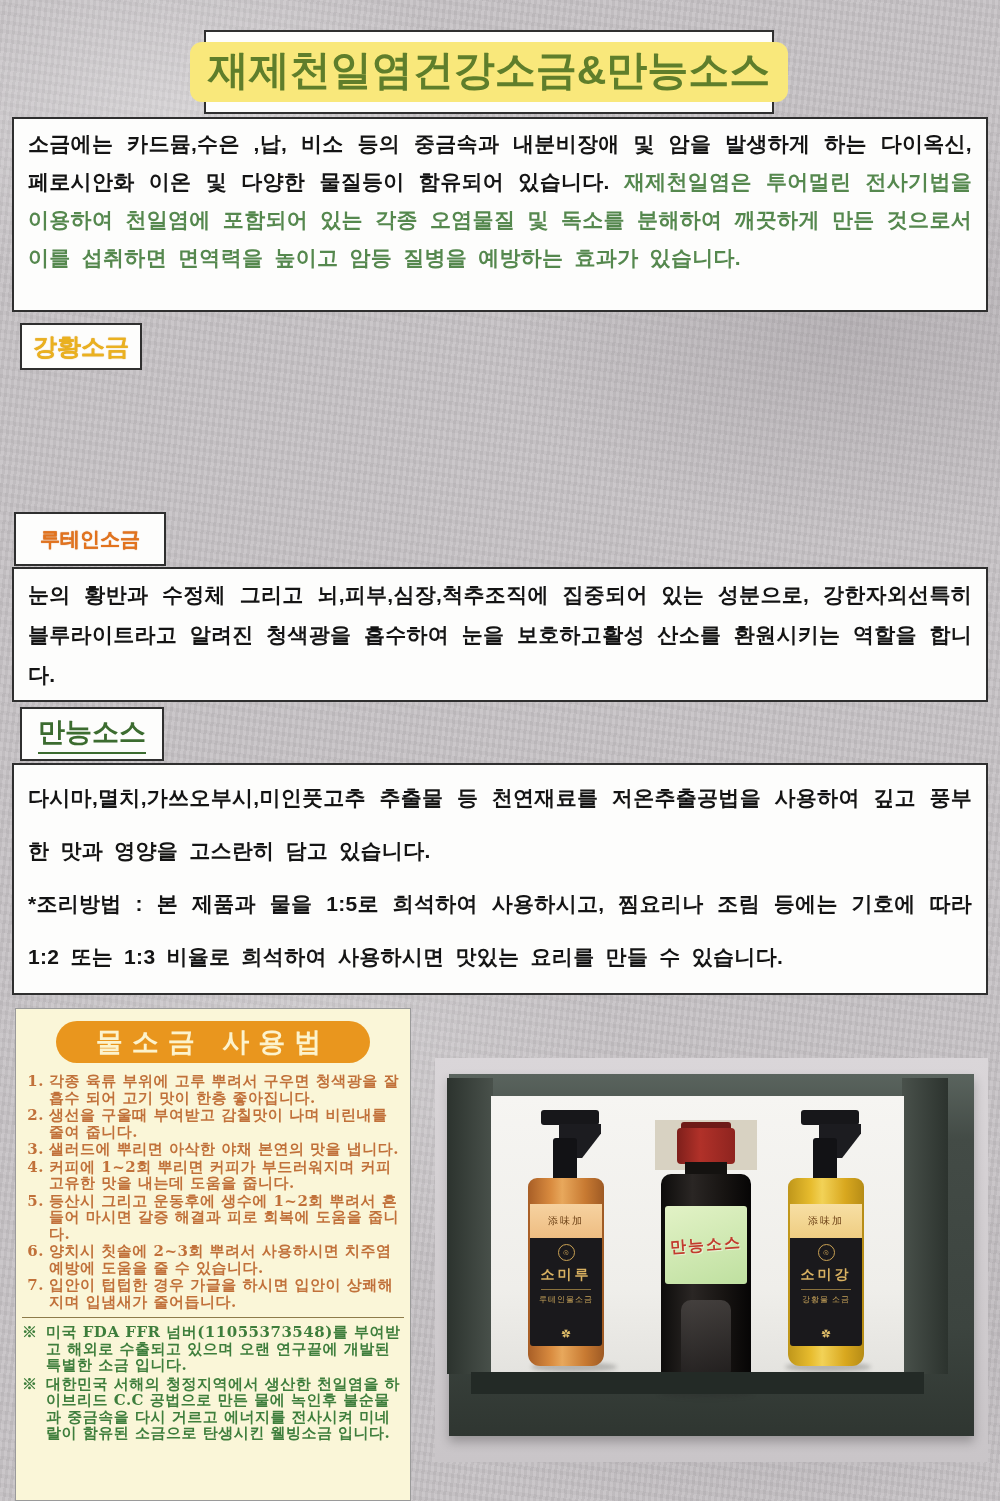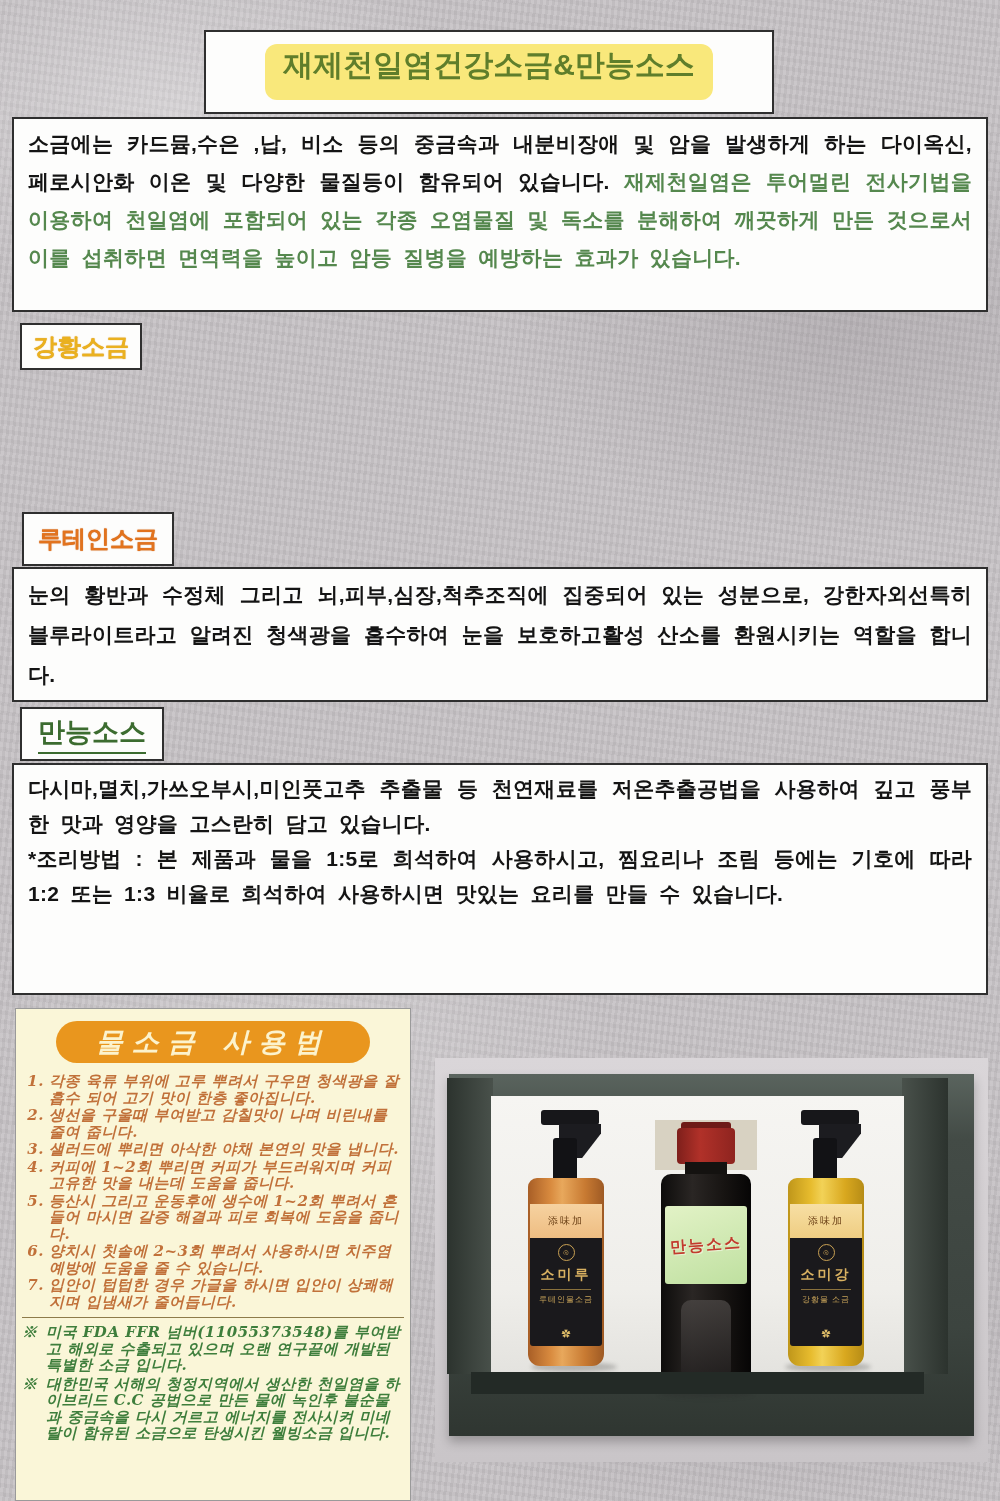--- a/index.html
+++ b/index.html
@@ -11,43 +11,43 @@
       radial-gradient(ellipse 420px 260px at 18% 8%, rgba(255,255,255,.30), rgba(255,255,255,0) 70%),
       radial-gradient(ellipse 500px 300px at 85% 22%, rgba(125,118,124,.22), rgba(125,118,124,0) 70%),
       radial-gradient(ellipse 450px 320px at 30% 70%, rgba(255,255,255,.18), rgba(255,255,255,0) 70%),
       radial-gradient(ellipse 520px 300px at 75% 88%, rgba(110,104,110,.20), rgba(110,104,110,0) 70%),
       repeating-linear-gradient(96deg, rgba(255,255,255,.05) 0 3px, rgba(0,0,0,.035) 3px 6px),
       repeating-linear-gradient(8deg, rgba(255,255,255,.03) 0 5px, rgba(0,0,0,.025) 5px 9px);
   }
   .panel{position:absolute;background:#fdfdfc;border:2px solid #2f2f2f;box-sizing:border-box;}
   
   #title-box{left:204px;top:30px;width:570px;height:84px;display:flex;align-items:center;justify-content:center;}
-  #title-hl{background:#f9e87b;border-radius:12px;padding:1px 18px 14px;
-    font-size:30px;font-weight:700;color:#5f7e2b;letter-spacing:0px;white-space:nowrap;}
+  #title-hl{background:#f9e87b;border-radius:12px;padding:1px 18px 4px;
+    font-size:41px;font-weight:700;color:#5f7e2b;letter-spacing:0px;white-space:nowrap;}
   
   .textpanel{left:12px;width:976px;padding:6px 14px;font-size:21px;font-weight:600;color:#141414;
     text-align:justify;text-align-last:left;word-spacing:5px;letter-spacing:.3px;}
   #intro-box{top:117px;height:195px;line-height:38px;}
   #intro-box .green{color:#55884e;}
   #turmeric-body{top:374px;height:131px;line-height:40px;}
   #lutein-body{top:567px;height:135px;line-height:40px;}
-  #sauce-body{top:763px;height:232px;line-height:35px;}
+  #sauce-body{top:763px;height:232px;line-height:53px;}
   #sauce-body p{margin:0;}
   
   .sec-h{display:flex;align-items:center;justify-content:center;font-weight:800;white-space:nowrap;}
   #turmeric-h{left:20px;top:323px;width:122px;height:47px;color:#eab11f;font-size:24px;
     text-shadow:0 0 1px #d88f12;}
-  #lutein-h{left:14px;top:512px;width:152px;height:54px;color:#e2731e;font-size:24px;
-    text-shadow:0 0 1px #c55d10;margin-left:8px;}
+  #lutein-h{left:14px;top:512px;width:152px;height:54px;color:#e2731e;font-size:20px;
+    text-shadow:0 0 1px #c55d10;}
   #sauce-h{left:20px;top:707px;width:144px;height:54px;color:#3c6c30;font-size:27px;}
   #sauce-h span{border-bottom:2px solid #3c6c30;padding-bottom:2px;}
   
   #usage-box{position:absolute;left:15px;top:1008px;width:396px;height:493px;box-sizing:border-box;
     background:#faf6d8;border:1px solid #9a9a9a;overflow:hidden;
-    font-family:"DejaVu Serif", serif;font-style:italic;}
+    font-family:"DejaVu Serif", serif;}
   #usage-pill{margin:12px auto 8px;width:314px;height:42px;border-radius:22px;background:#e9961e;
     color:#fcf3cd;font-size:27px;font-weight:700;letter-spacing:9px;
     display:flex;align-items:center;justify-content:center;white-space:nowrap;}
   #usage-list{padding:2px 8px 0 6px;color:#c1713a;font-weight:700;font-size:15px;line-height:16.5px;letter-spacing:.5px;}
   .u-item{display:flex;margin-bottom:1px;}
   .u-num{width:22px;flex:none;text-align:right;margin-right:5px;}
   #usage-hr{border:none;border-top:1.5px solid #8d7b4a;margin:7px 6px 6px;}
   #usage-notes{padding:0 8px 4px 6px;color:#3e7e3c;font-weight:700;font-size:15px;line-height:16.5px;letter-spacing:.5px;}
   .n-item{display:flex;margin-bottom:2px;}
   .n-marker{width:20px;flex:none;margin-right:4px;}

